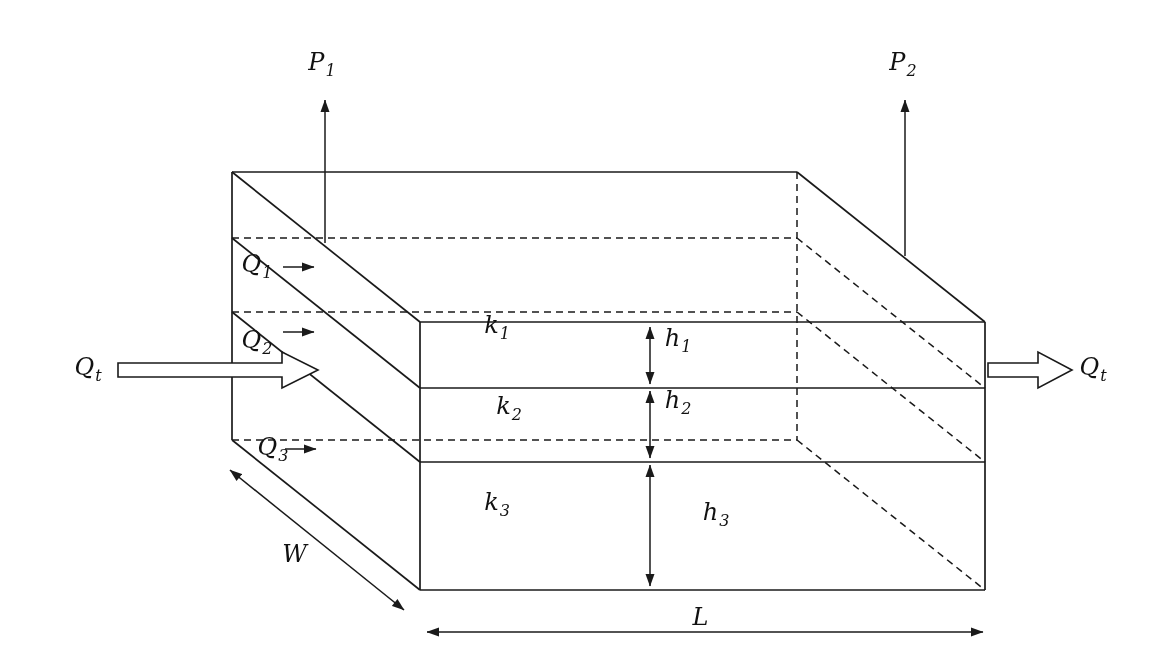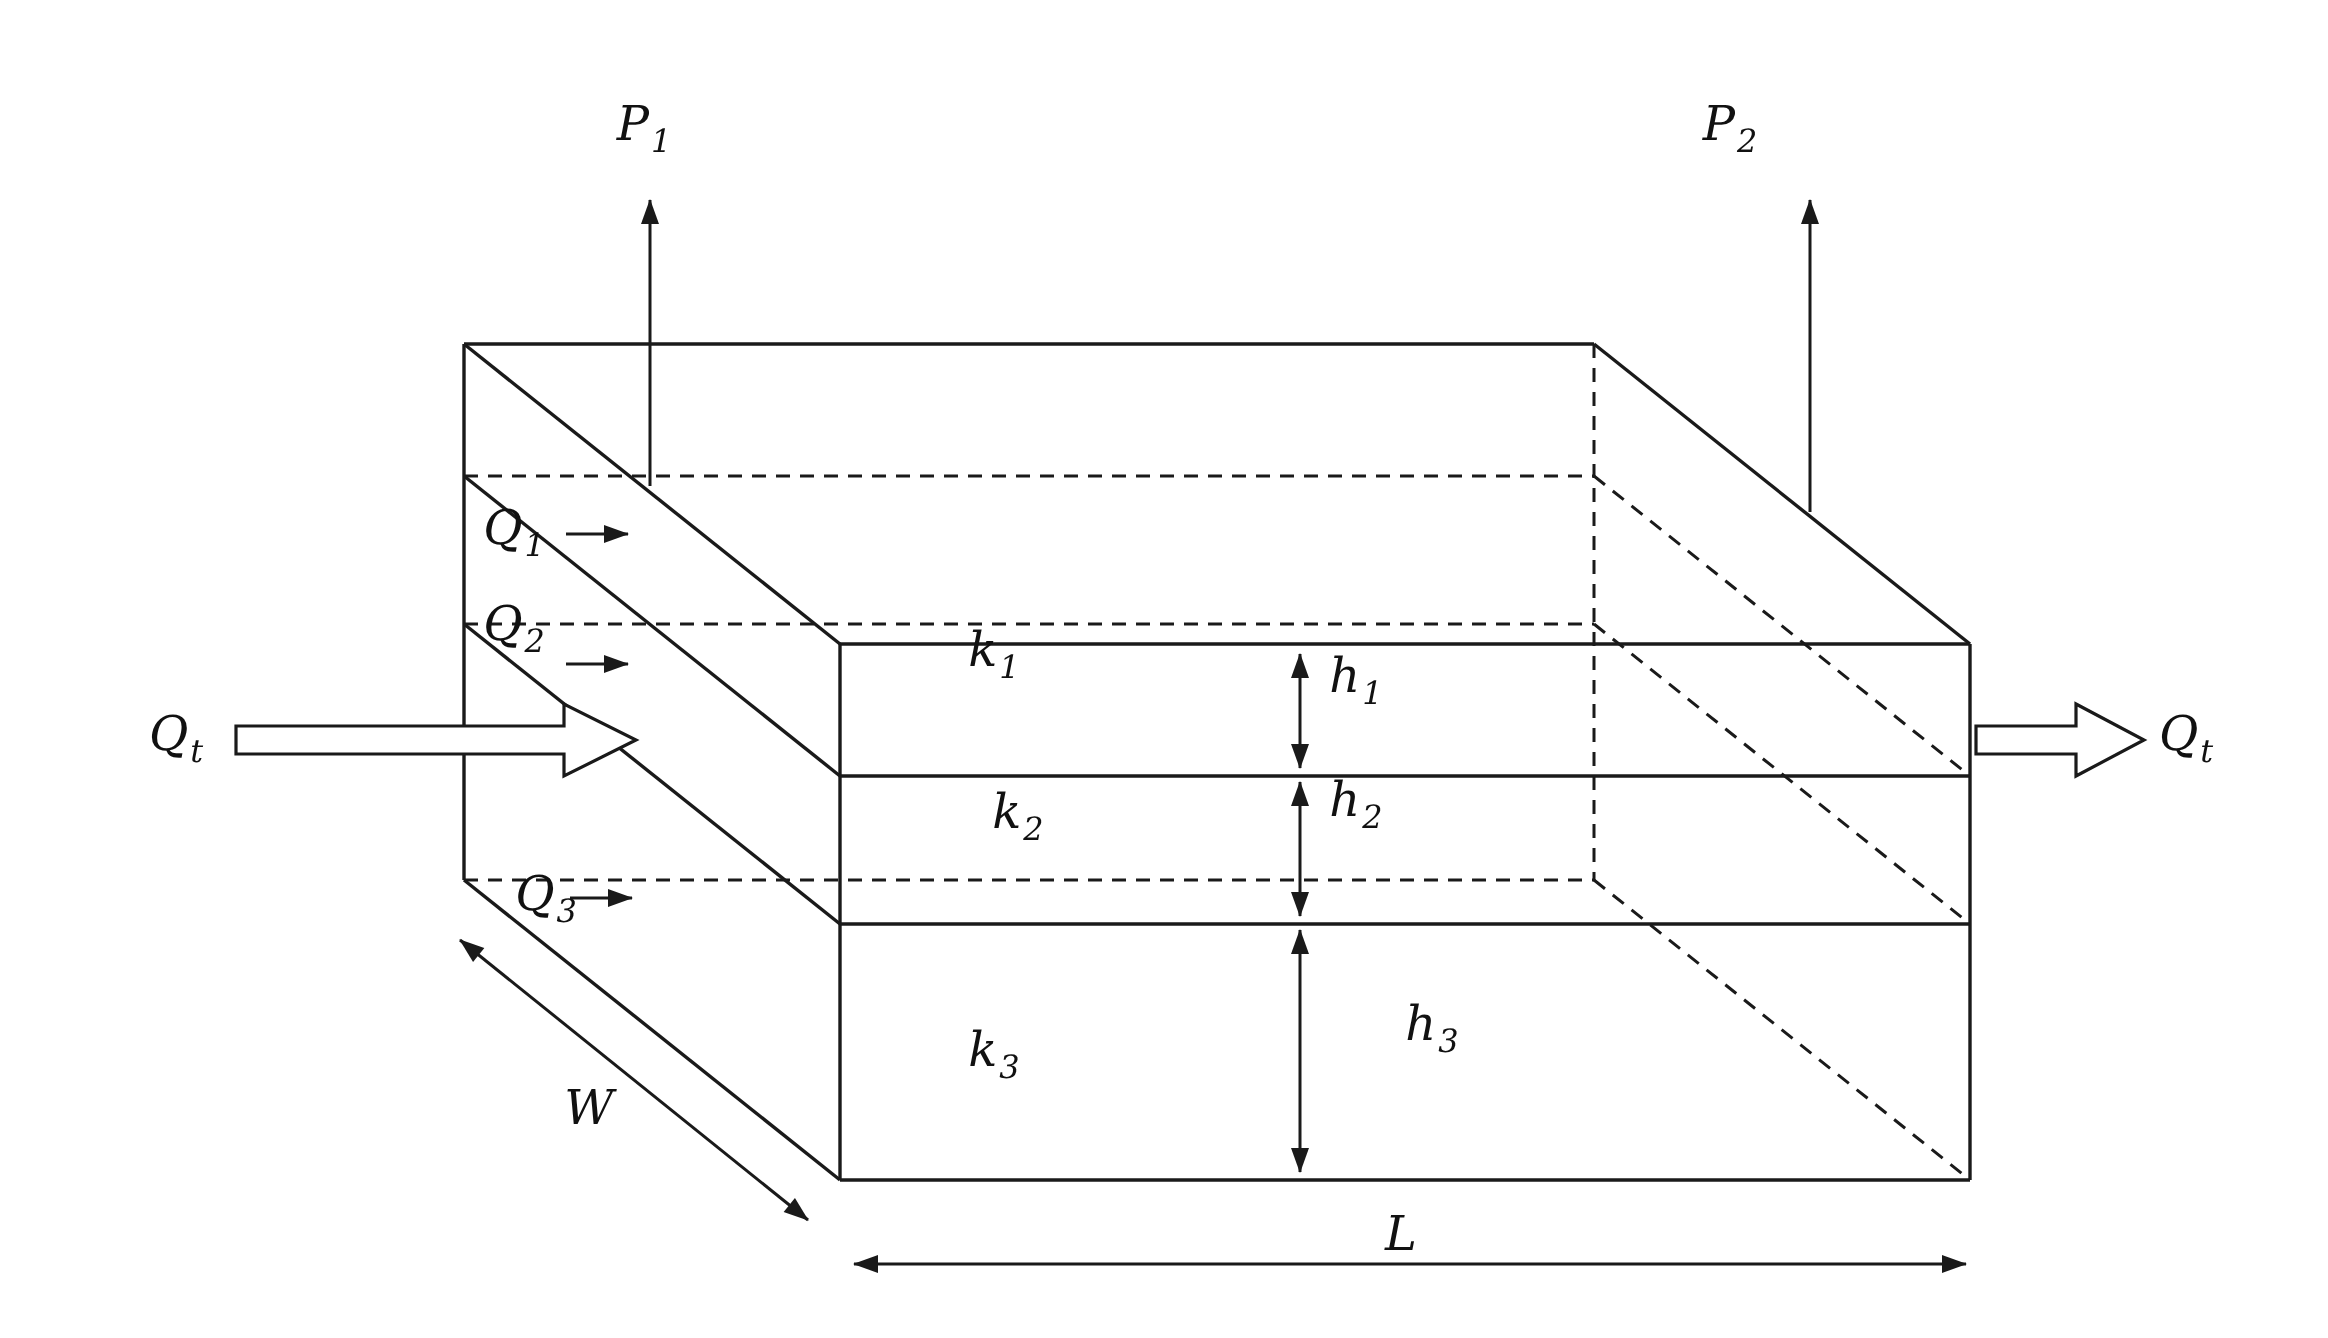--- a/index.html
+++ b/index.html
@@ -99,37 +99,37 @@
       <line class="ln thin" x1="650" y1="327" x2="650" y2="384" marker-start="url(#ah)" marker-end="url(#ah)"></line>
       <line class="ln thin" x1="650" y1="391" x2="650" y2="458" marker-start="url(#ah)" marker-end="url(#ah)"></line>
       <line class="ln thin" x1="650" y1="465" x2="650" y2="586" marker-start="url(#ah)" marker-end="url(#ah)"></line>
       <line class="ln thin" x1="230" y1="470" x2="404" y2="610" marker-start="url(#ah)" marker-end="url(#ah)"></line>
       <line class="ln thin" x1="427" y1="632" x2="983" y2="632" marker-start="url(#ah)" marker-end="url(#ah)"></line>
     </g>
   </svg>
 
   <span class="lbl" style="left:322px; top:62px"><span>P</span><sub>1</sub></span>
 
-  <span class="lbl" style="left:865px; top:62px"><span>P</span><sub>2</sub></span>
+  <span class="lbl" style="left:903px; top:62px"><span>P</span><sub>2</sub></span>
 
   <span class="lbl" style="left:257px; top:264px"><span>Q</span><sub>1</sub></span>
 
-  <span class="lbl" style="left:257px; top:312px"><span>Q</span><sub>2</sub></span>
+  <span class="lbl" style="left:257px; top:340px"><span>Q</span><sub>2</sub></span>
 
   <span class="lbl" style="left:273px; top:447px"><span>Q</span><sub>3</sub></span>
 
   <span class="lbl" style="left:88px; top:367px"><span>Q</span><sub>t</sub></span>
 
   <span class="lbl" style="left:1093px; top:367px"><span>Q</span><sub>t</sub></span>
 
   <span class="lbl" style="left:497px; top:325px"><span>k</span><sub>1</sub></span>
 
   <span class="lbl" style="left:509px; top:406px"><span>k</span><sub>2</sub></span>
 
-  <span class="lbl" style="left:497px; top:525px"><span>k</span><sub>3</sub></span>
+  <span class="lbl" style="left:497px; top:502px"><span>k</span><sub>3</sub></span>
 
   <span class="lbl" style="left:678px; top:338px"><span>h</span><sub>1</sub></span>
 
   <span class="lbl" style="left:678px; top:400px"><span>h</span><sub>2</sub></span>
 
   <span class="lbl" style="left:716px; top:512px"><span>h</span><sub>3</sub></span>
 
   <span class="lbl" style="left:295px; top:554px"><span>W</span><sub></sub></span>
 
   <span class="lbl" style="left:701px; top:617px"><span>L</span><sub></sub></span>

